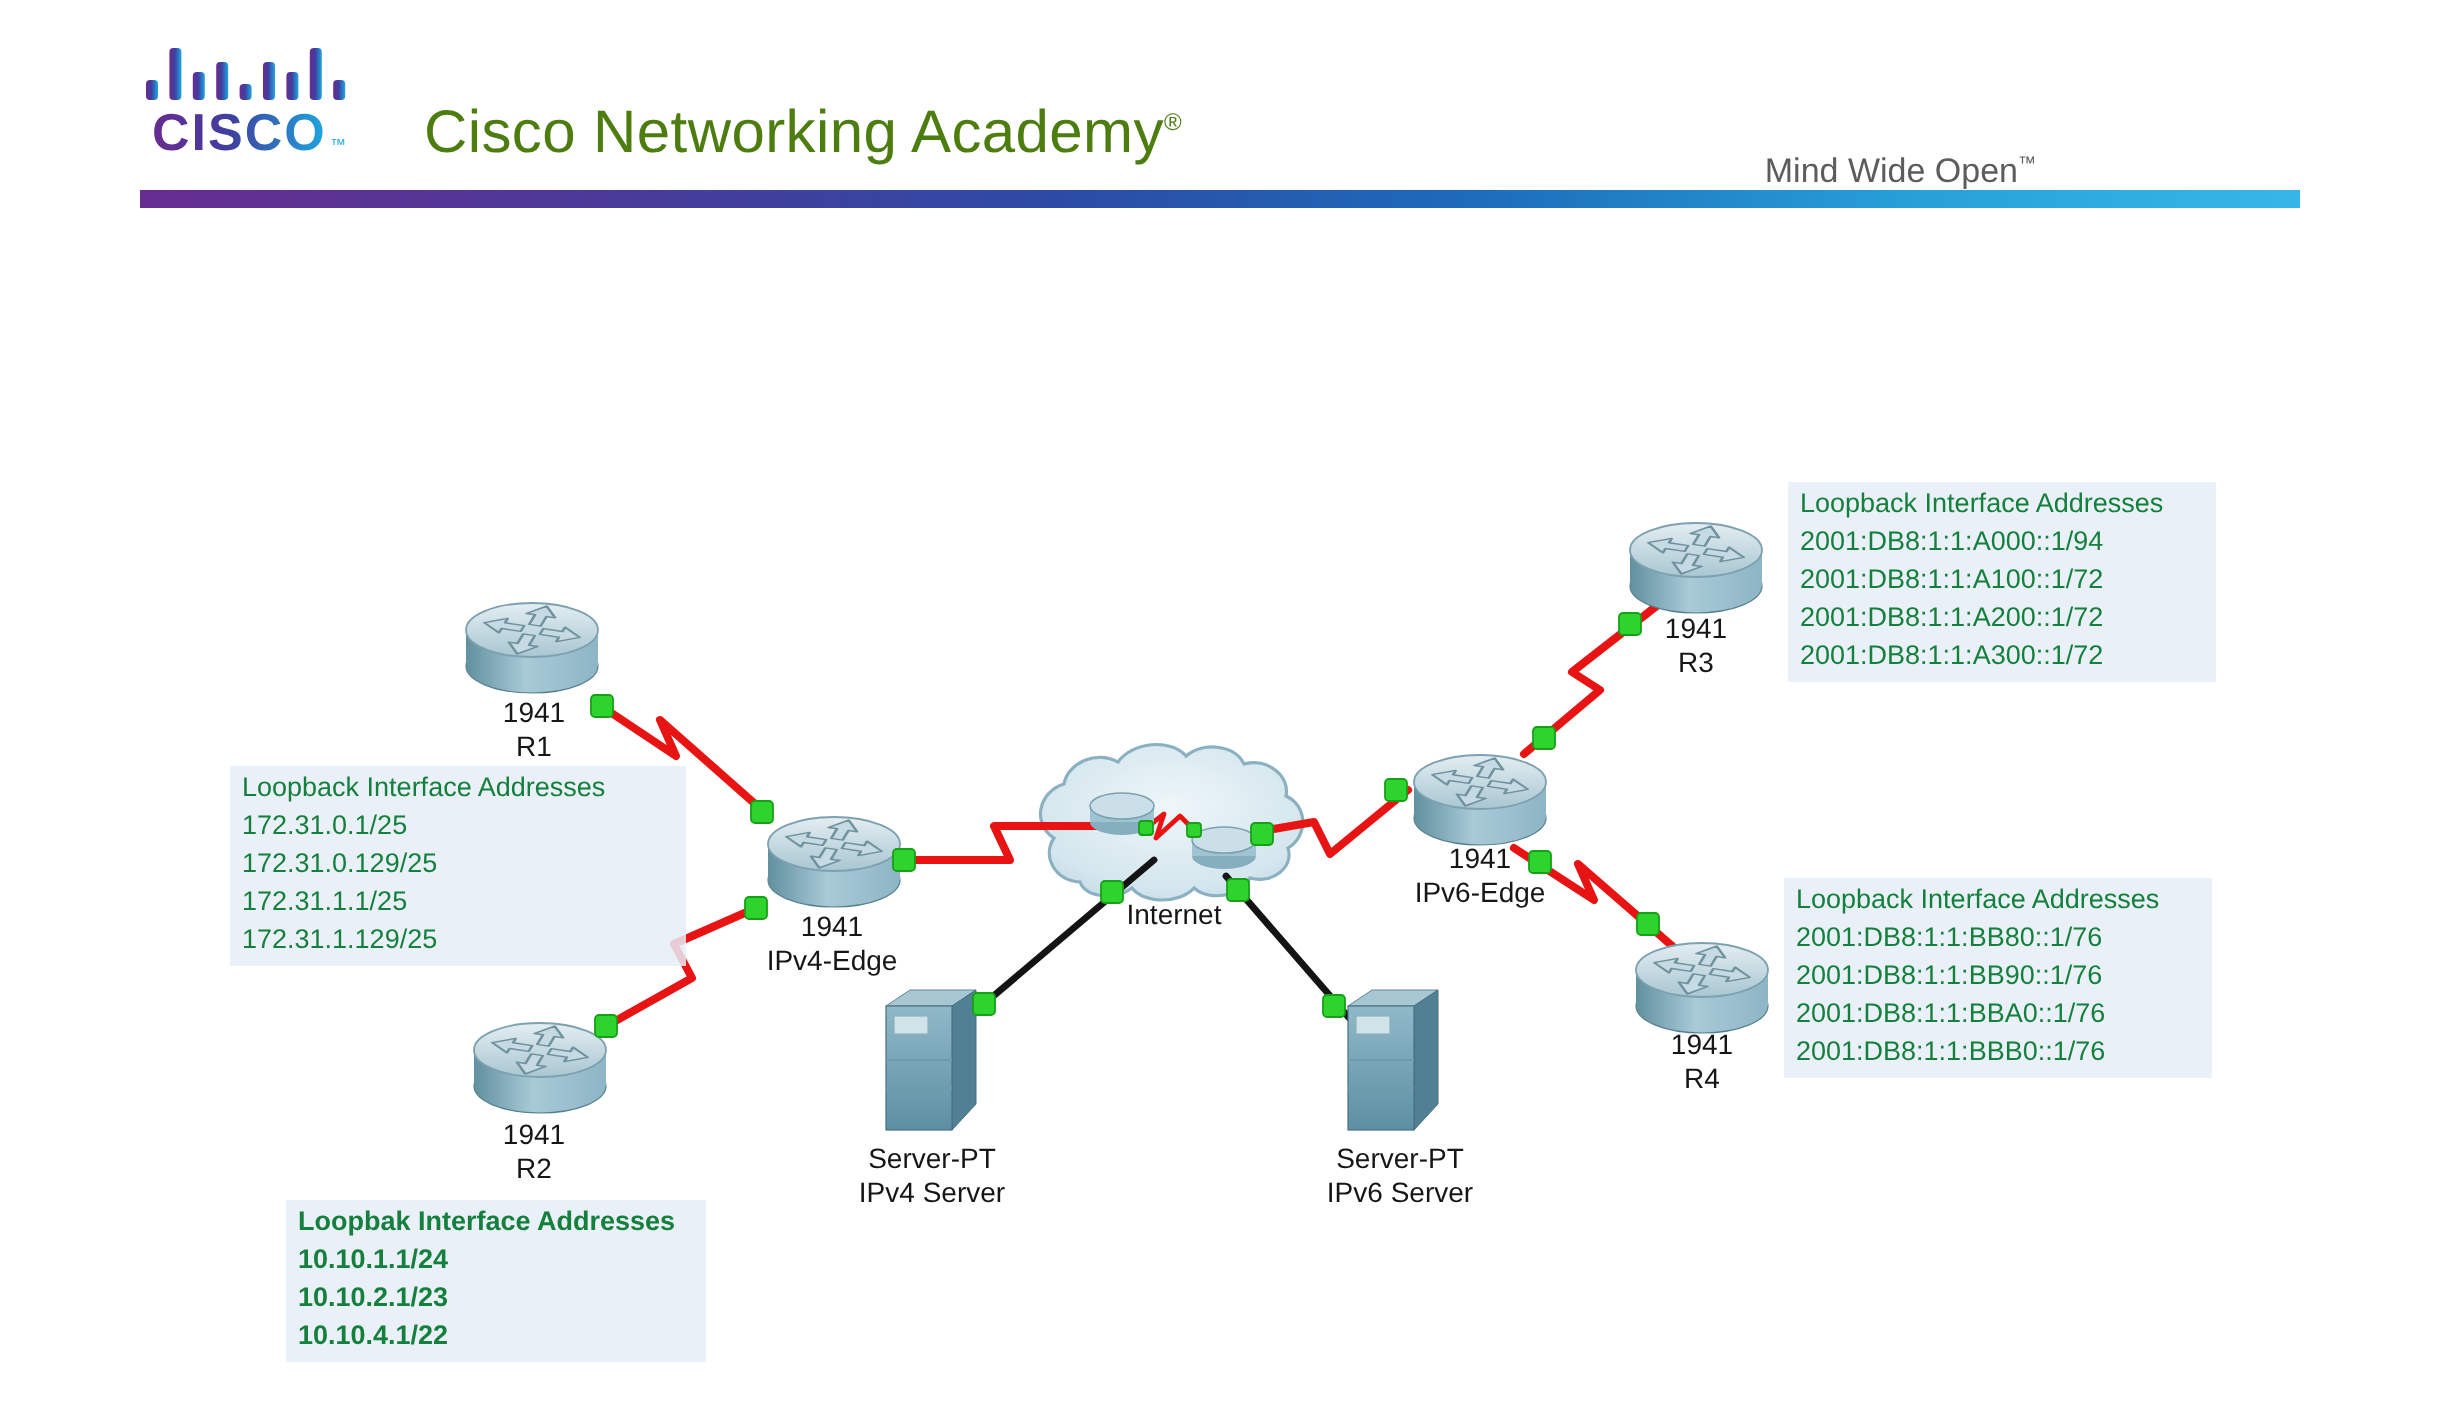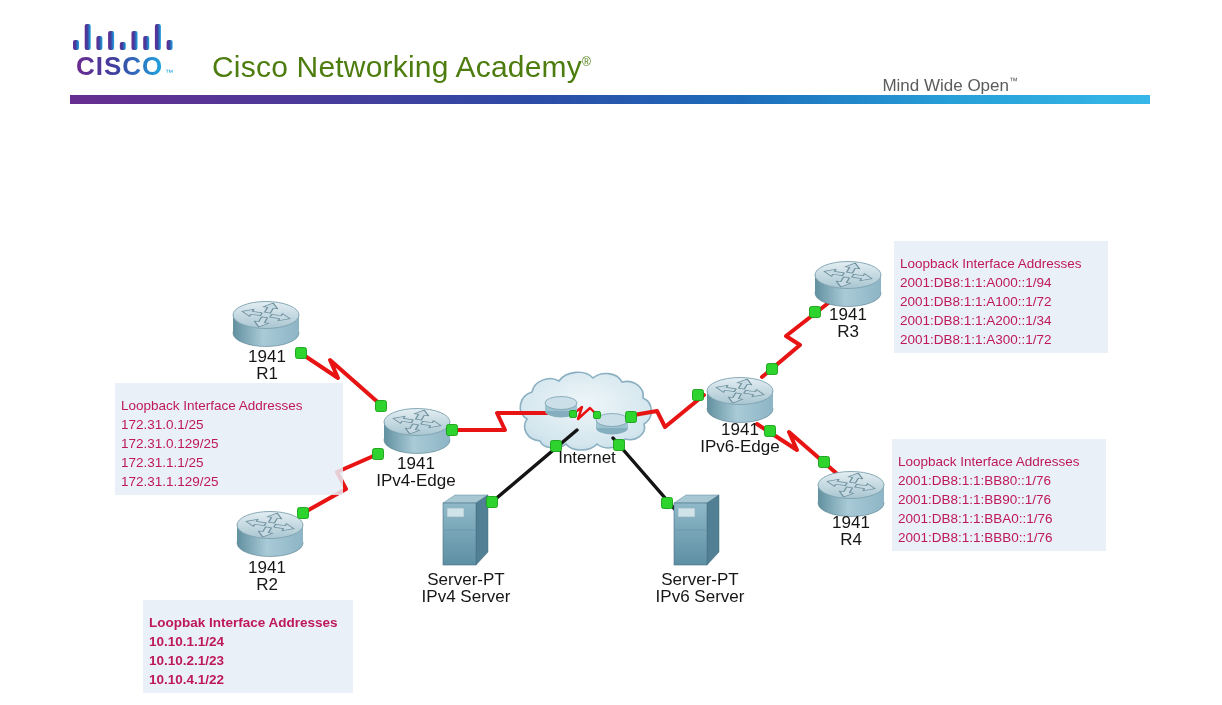--- a/index.html
+++ b/index.html
@@ -8,24 +8,24 @@
   .abs{position:absolute;}
   
   .brand-title{position:absolute;left:212px;top:50px;font-size:30px;color:#4d7c0f;
                letter-spacing:0.2px;white-space:nowrap;}
   .brand-title sup{font-size:12px;vertical-align:super;}
   .tagline{position:absolute;right:74px;top:76px;font-size:17px;color:#5b5c5e;white-space:nowrap;}
   .tagline sup{font-size:9px;}
   .grad-bar{position:absolute;left:70px;top:95px;width:1080px;height:9px;
             background:linear-gradient(90deg,#672d90 0%,#4a3a99 22%,#2d4aa5 42%,#1d6cba 62%,#27a0d8 82%,#36b7e8 100%);}
   
-  .dev-label{position:absolute;text-align:center;font-size:17px;line-height:17px;
+  .dev-label{position:absolute;text-align:center;font-size:14px;line-height:17px;
              color:#161616;white-space:nowrap;}
   .addr-block{position:absolute;background:rgba(230,237,246,0.85);font-size:13.5px;
-              line-height:19px;padding:13px 6px 4px 6px;white-space:nowrap;color:#be185d;}
+              line-height:19px;padding:1px 6px 4px 6px;white-space:nowrap;color:#15803d;}
   svg.topo{position:absolute;left:0;top:0;}
 </style>
 </head>
 <body>
 
 <div class="abs" style="left:0;top:0;width:1092px;height:110px;">
 
   <svg class="abs" style="left:66px;top:22px;" width="160" height="62">
     <defs>
       <linearGradient id="gLogo" x1="0" y1="0" x2="1" y2="0">
@@ -228,21 +228,21 @@
 <div class="addr-block" style="left:143px;top:600px;width:198px;font-weight:bold;">
   <div>Loopbak Interface Addresses</div>
   <div>10.10.1.1/24</div>
   <div>10.10.2.1/23</div>
   <div>10.10.4.1/22</div>
 </div>
 <div class="addr-block" style="left:894px;top:241px;width:202px;">
   <div>Loopback Interface Addresses</div>
   <div>2001:DB8:1:1:A000::1/94</div>
   <div>2001:DB8:1:1:A100::1/72</div>
-  <div>2001:DB8:1:1:A200::1/34</div>
+  <div>2001:DB8:1:1:A200::1/72</div>
   <div>2001:DB8:1:1:A300::1/72</div>
 </div>
 <div class="addr-block" style="left:892px;top:439px;width:202px;">
   <div>Loopback Interface Addresses</div>
   <div>2001:DB8:1:1:BB80::1/76</div>
   <div>2001:DB8:1:1:BB90::1/76</div>
   <div>2001:DB8:1:1:BBA0::1/76</div>
   <div>2001:DB8:1:1:BBB0::1/76</div>
 </div>
 

